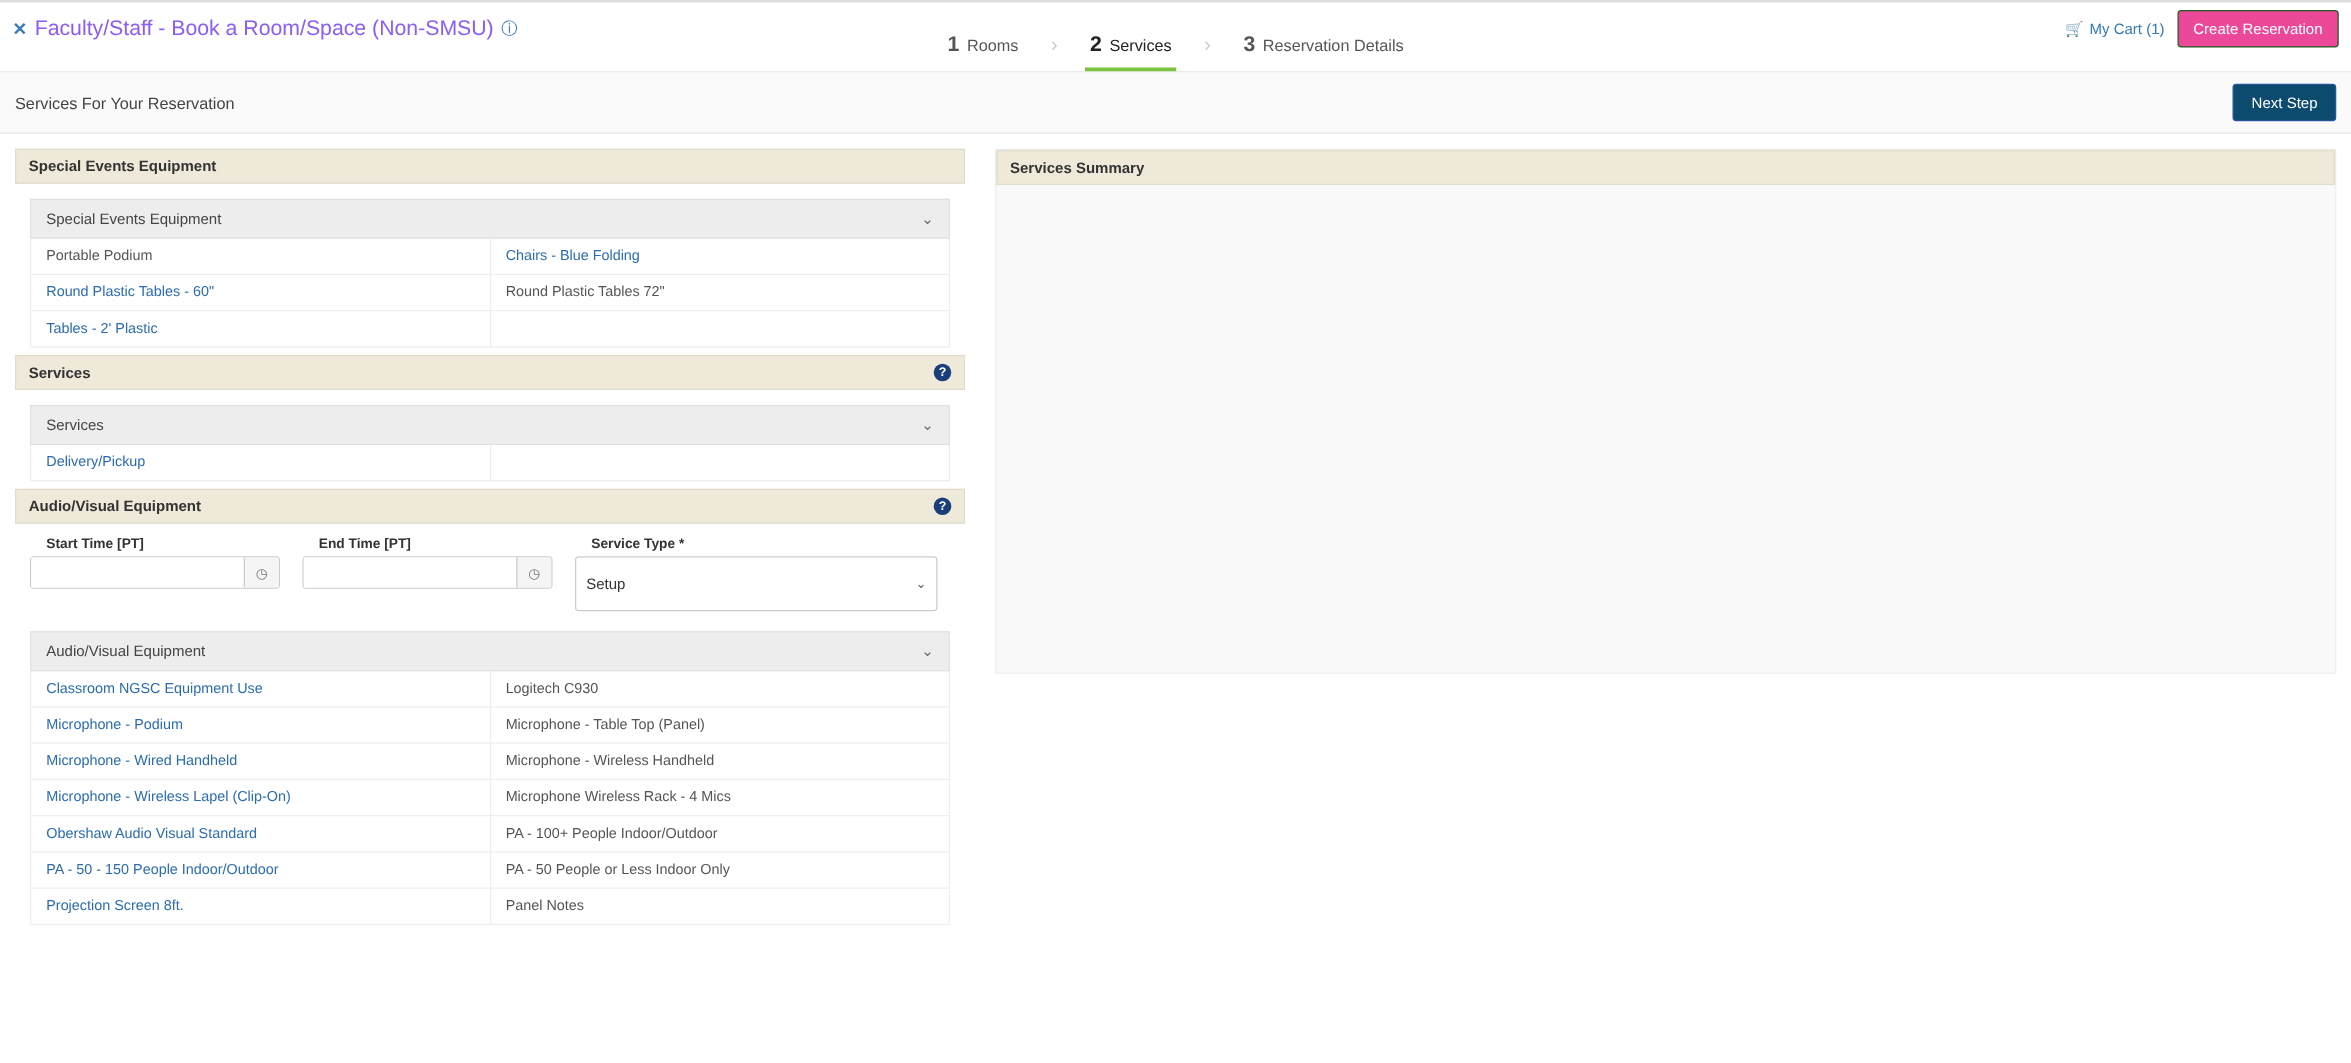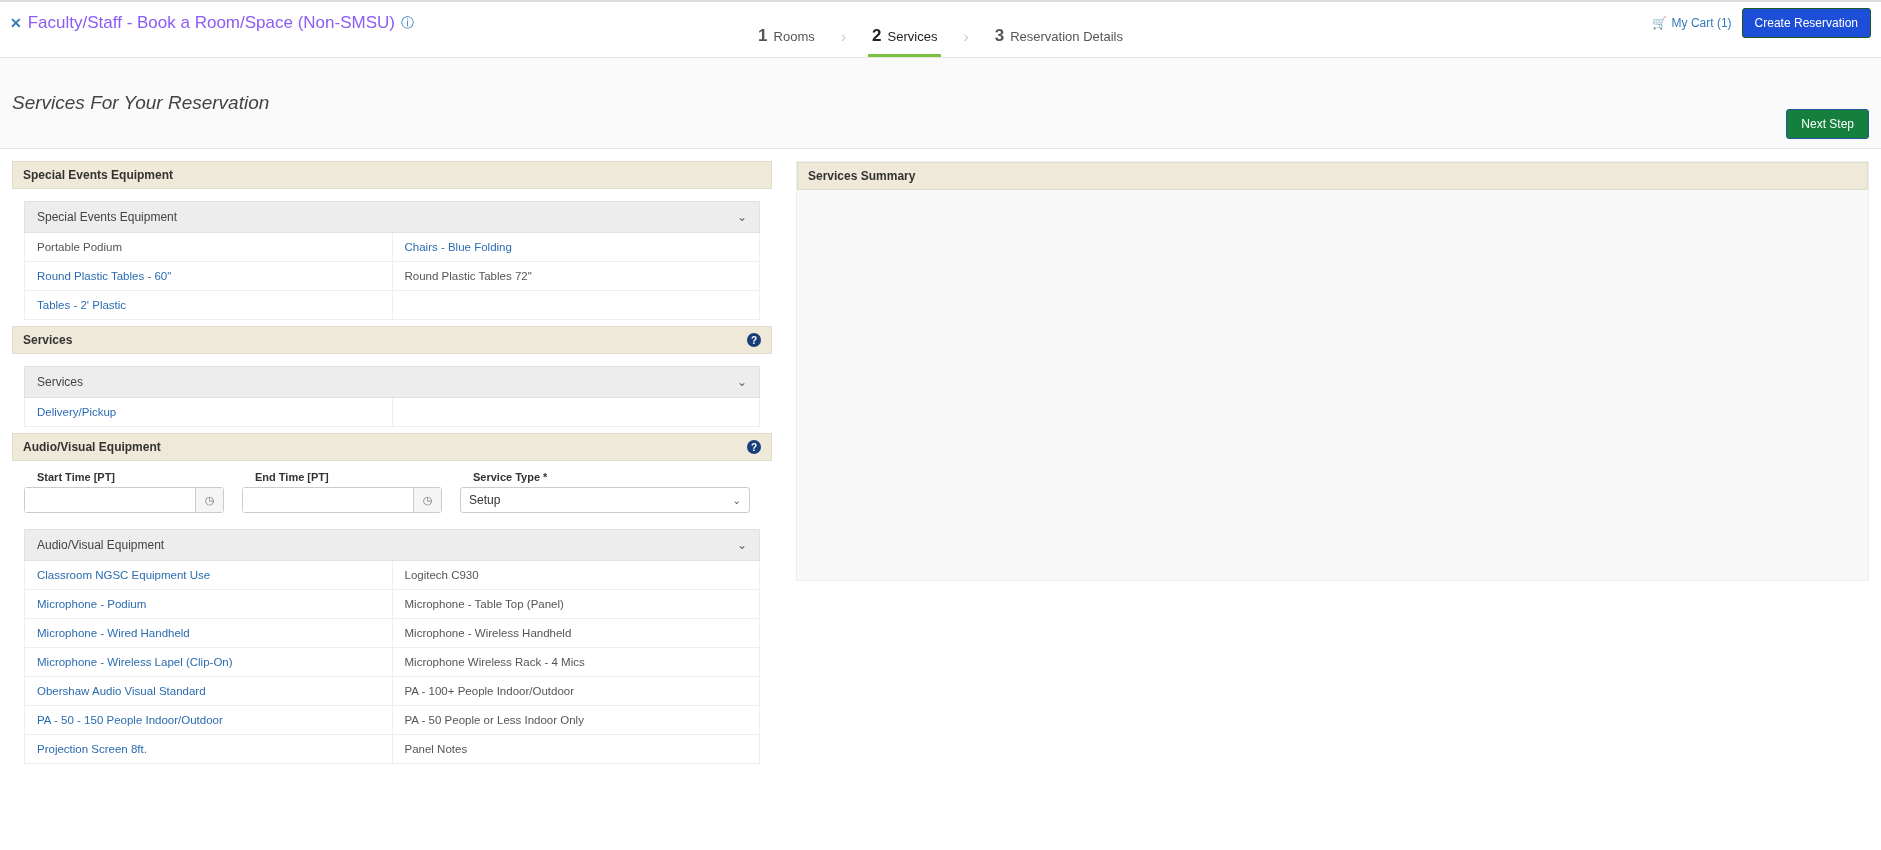--- a/index.html
+++ b/index.html
@@ -42,21 +42,21 @@
   }
   .cart-link {
     color: #337ab7;
     font-size: 12px;
     cursor: pointer;
     display: flex;
     align-items: center;
     gap: 4px;
   }
   .btn-green {
-    background: #1d4ed8;
+    background: #ec4899;
     border: 1px solid #1f5a1f;
     color: #fff;
     border-radius: 3px;
     padding: 7px 12px;
     font-size: 12px;
     cursor: pointer;
   }
   .steps-row {
     display: flex;
     justify-content: center;
@@ -85,35 +85,33 @@
     margin: 0 -18px 4px;
   }
   .sub-header {
     background: #fafafa;
     border-bottom: 1px solid #e6e6e6;
     display: flex;
     align-items: center;
     padding: 9px 12px;
   }
   .sub-header h2 {
-    font-size: 19px;
+    font-size: 13px;
     font-weight: 400;
     color: #444;
-    font-style: italic;
   }
   .btn-blue {
     margin-left: auto;
-    background: #15803d;
+    background: #0c4a6e;
     border: 1px solid #24569a;
     color: #fff;
     border-radius: 3px;
     padding: 7px 14px;
     font-size: 12px;
     cursor: pointer;
-    margin-top: 42px;
   }
   .main {
     display: flex;
     gap: 24px;
     padding: 12px;
   }
   .left-col { flex: 0 0 760px; }
   .right-col { flex: 1; text-align: center; }
   .section-header {
     background: #eee9d9;
@@ -208,21 +206,21 @@
     display: flex;
     align-items: center;
     justify-content: center;
     color: #777;
     font-size: 11px;
     cursor: pointer;
   }
   .select-wrap {
     border: 1px solid #ccc;
     border-radius: 3px;
-    height: 26px;
+    height: 44px;
     background: #fff;
     display: flex;
     align-items: center;
     padding: 0 8px 0 8px;
     font-size: 12px;
     width: 290px;
     cursor: pointer;
     position: relative;
   }
   .select-wrap .caret {

